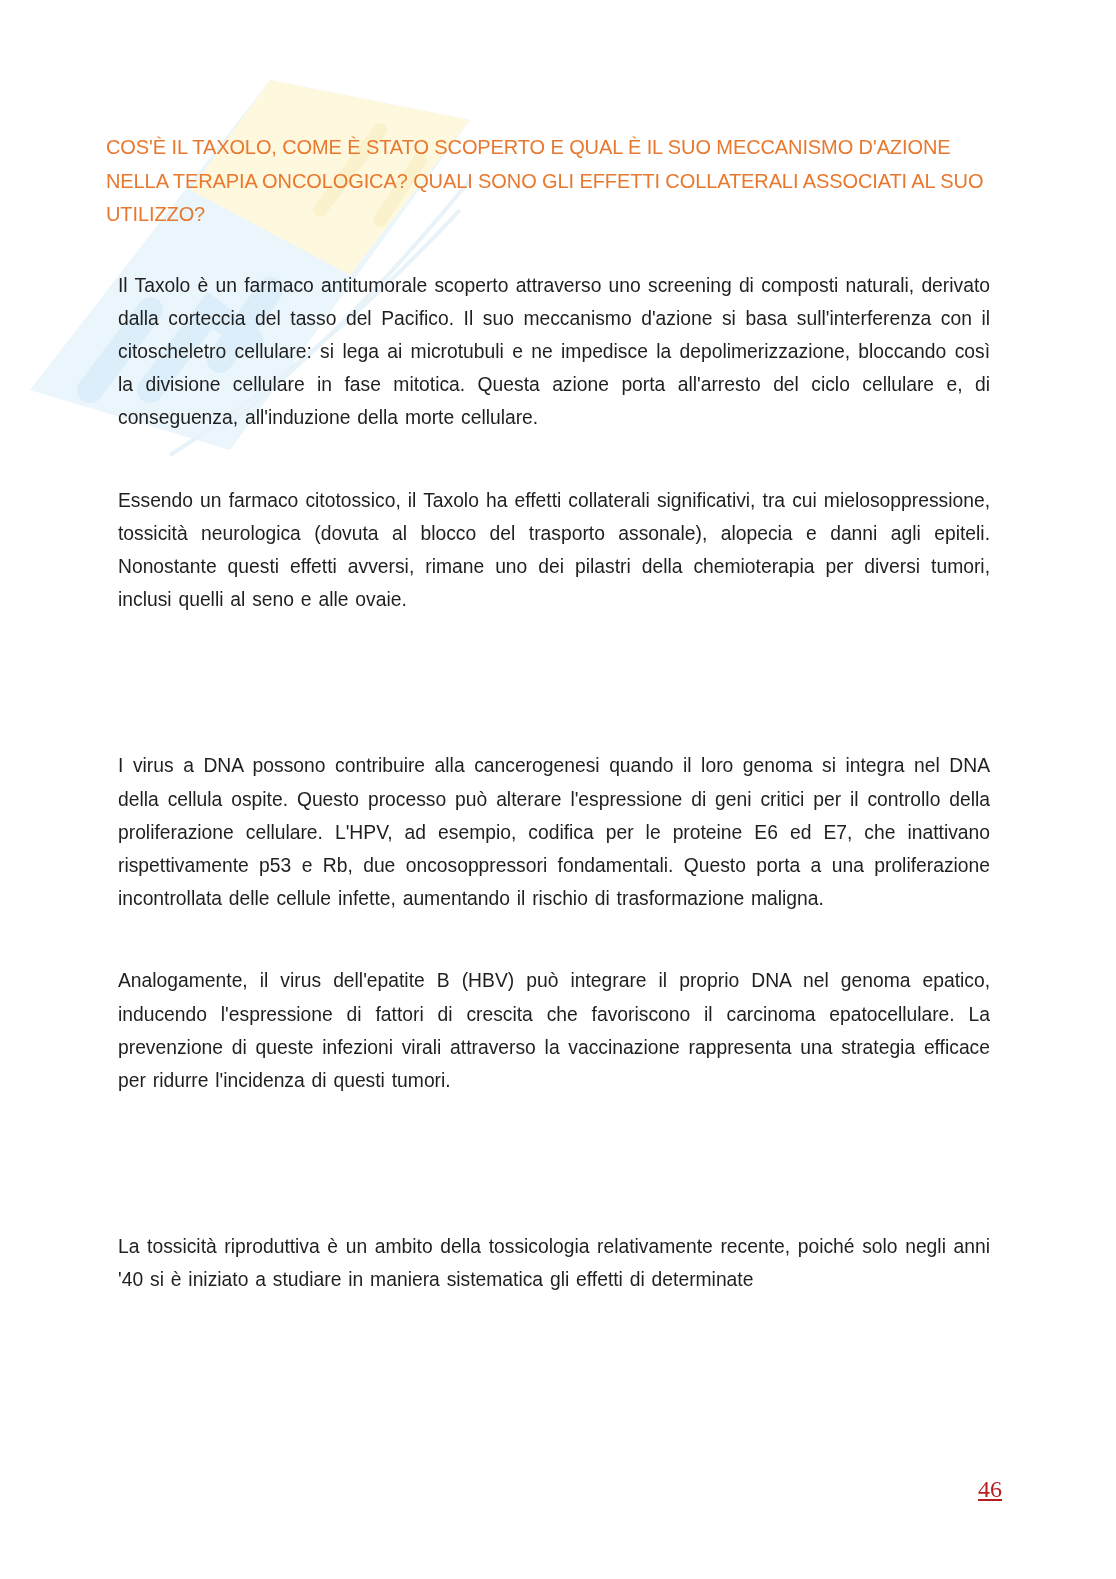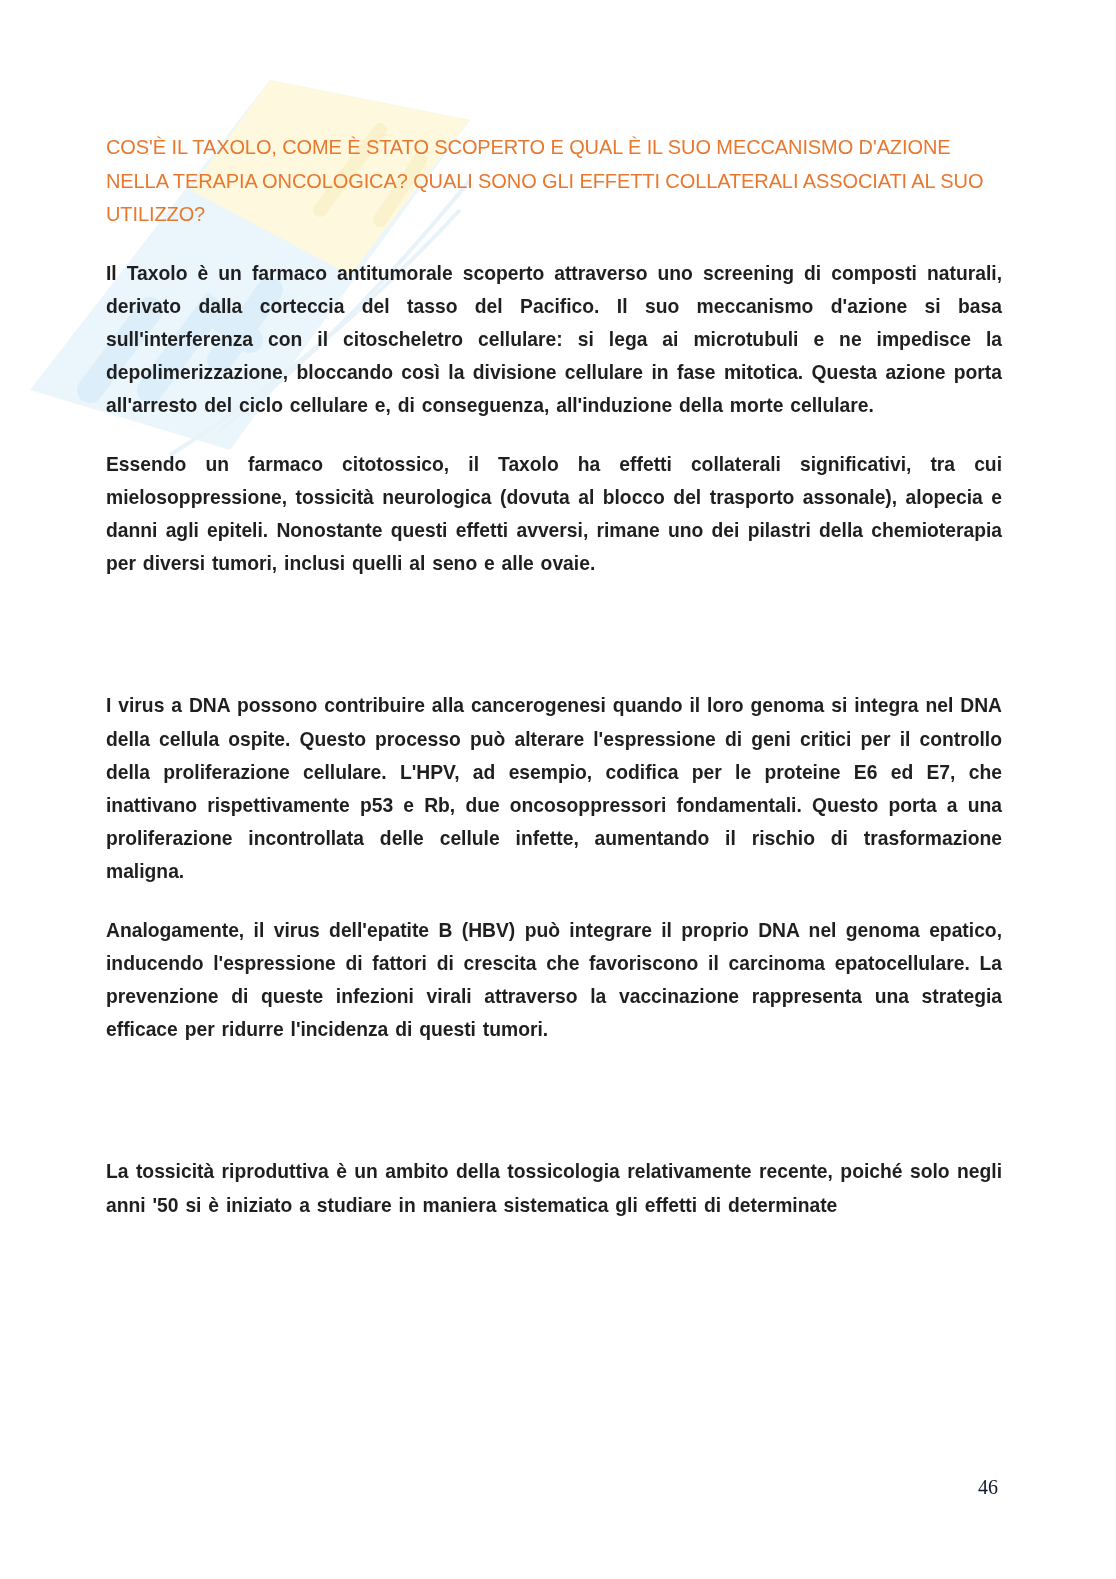--- a/index.html
+++ b/index.html
@@ -14,32 +14,31 @@
     line-height: 33.5px;
     margin: 0;
     font-weight: normal;
     letter-spacing: -0.1px;
   }
   .para {
     font-family: "Liberation Sans", sans-serif;
     color: #1f1f1f;
     font-size: 19.3px;
     line-height: 33.2px;
-    margin: 0;
+    margin: 12px;
     text-align: justify;
     word-spacing: 1.5px;
-    font-weight: bold;
   }
   .gap-h-p { height: 25px; }
   .gap-p-p { height: 25px; }
   .gap-section { height: 84px; }
   .page-number {
     position: absolute; left: 978px; top: 1476px;
     font-family: "Liberation Serif", serif;
-    font-size: 20px; color: #0f172a;
+    font-size: 24px; color: #b91c1c; text-decoration: underline;
   }
 </style>
 </head>
 <body>
 
 <div class="page">
 
   <svg class="watermark" viewBox="0 0 460 420" xmlns="http://www.w3.org/2000/svg">
     <g opacity="0.55">
       <polygon points="10,330 250,20 450,60 210,390" fill="#d6ebf8"></polygon>
@@ -76,19 +75,19 @@
       <div class="gap-h-p"></div>
       <p class="para">I virus a DNA possono contribuire alla cancerogenesi quando il loro genoma si integra nel DNA della cellula ospite. Questo processo può alterare l'espressione di geni critici per il controllo della proliferazione cellulare. L'HPV, ad esempio, codifica per le proteine E6 ed E7, che inattivano rispettivamente p53 e Rb, due oncosoppressori fondamentali. Questo porta a una proliferazione incontrollata delle cellule infette, aumentando il rischio di trasformazione maligna.</p>
       <div class="gap-p-p"></div>
       <p class="para">Analogamente, il virus dell'epatite B (HBV) può integrare il proprio DNA nel genoma epatico, inducendo l'espressione di fattori di crescita che favoriscono il carcinoma epatocellulare. La prevenzione di queste infezioni virali attraverso la vaccinazione rappresenta una strategia efficace per ridurre l'incidenza di questi tumori.</p>
     </section>
 
     <div class="gap-section"></div>
 
     <section>
       <div class="gap-h-p"></div>
-      <p class="para">La tossicità riproduttiva è un ambito della tossicologia relativamente recente, poiché solo negli anni '50 si è iniziato a studiare in maniera sistematica gli effetti di determinate</p>
+      <p class="para">La tossicità riproduttiva è un ambito della tossicologia relativamente recente, poiché solo negli anni '40 si è iniziato a studiare in maniera sistematica gli effetti di determinate</p>
     </section>
 
   </div>
 
   <div class="page-number">46</div>
 </div>
 
 </body></html>

